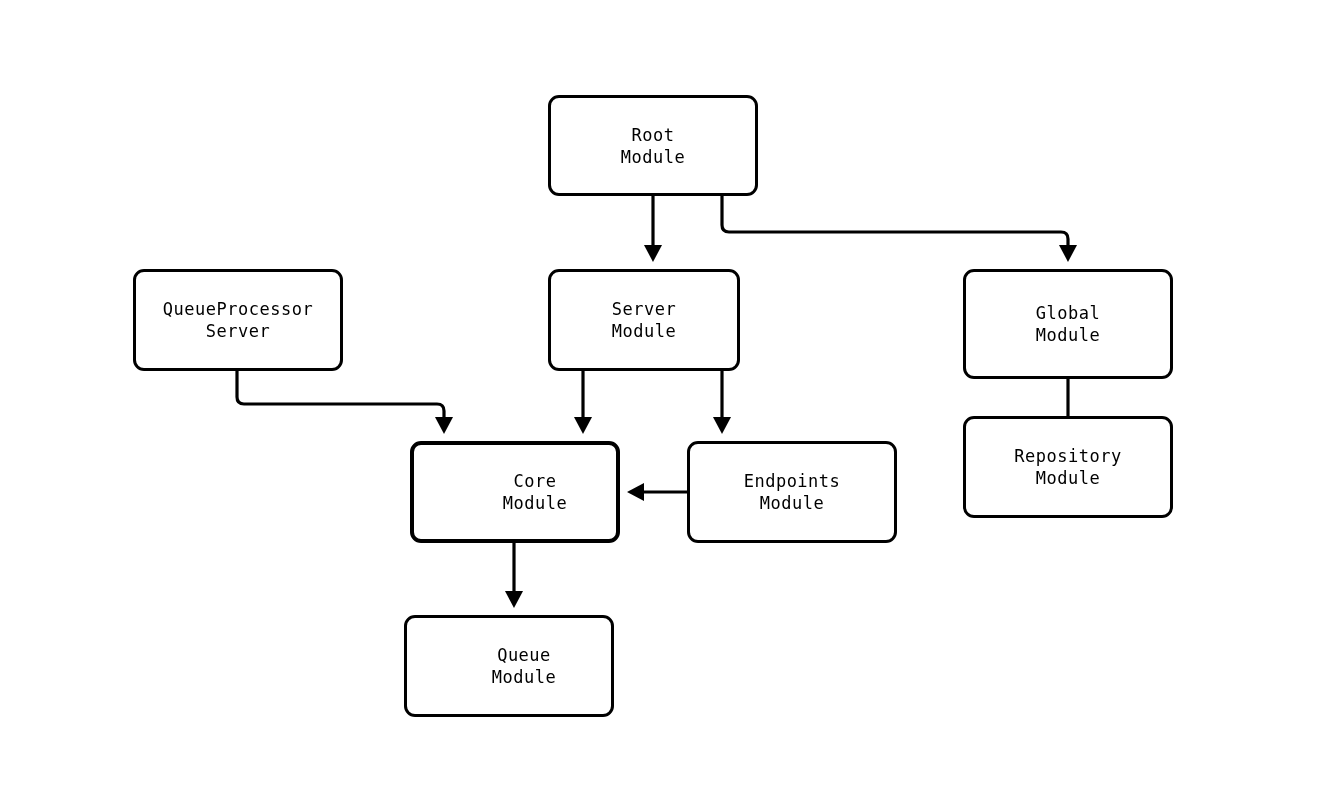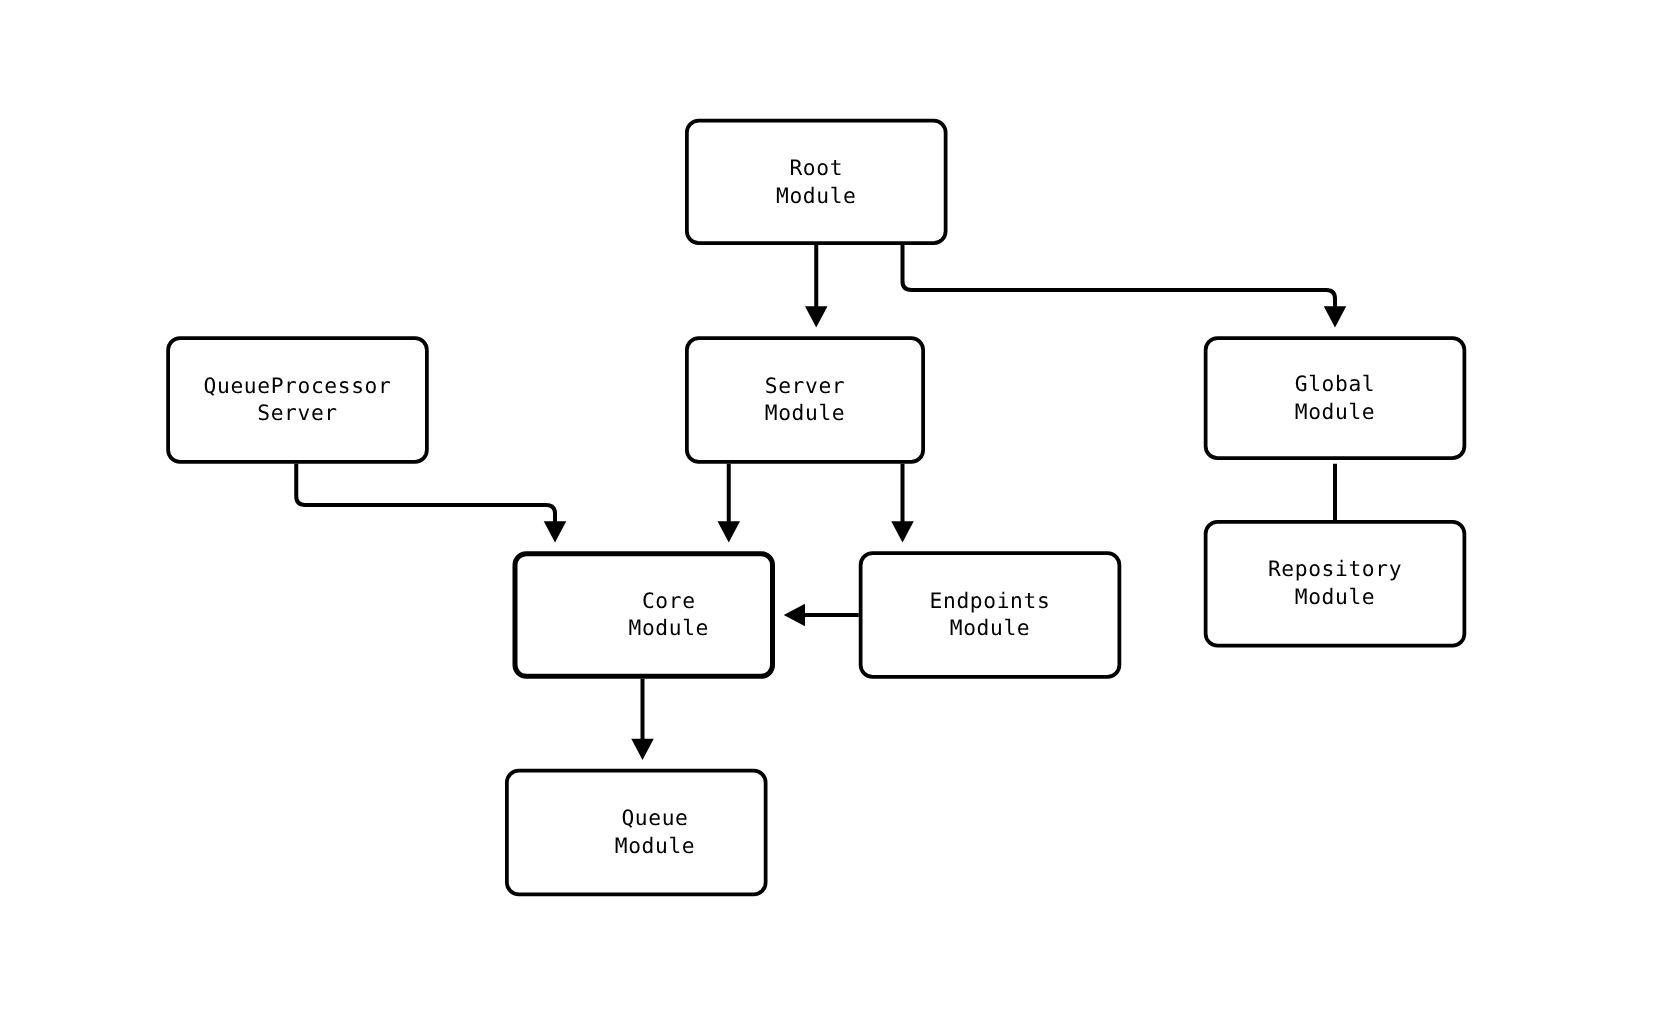--- a/index.html
+++ b/index.html
@@ -94,21 +94,21 @@
 Module</div>
       </div>
       <div class="node" style="left: 133px; top: 269px; width: 210px; height: 102px; border-color: rgb(0, 0, 0); background: rgb(255, 255, 255);">
         <div class="node-label">QueueProcessor
 Server</div>
       </div>
       <div class="node" style="left: 548px; top: 269px; width: 192px; height: 102px; border-color: rgb(0, 0, 0); background: rgb(255, 255, 255);">
         <div class="node-label">Server
 Module</div>
       </div>
-      <div class="node" style="left: 963px; top: 269px; width: 210px; height: 99px; border-color: rgb(0, 0, 0); background: rgb(255, 255, 255); justify-content: center;">
+      <div class="node" style="left: 963px; top: 269px; width: 210px; height: 110px; border-color: rgb(0, 0, 0); background: rgb(255, 255, 255); justify-content: center;">
         <div class="node-label">Global
 Module</div>
       </div>
       <div class="node emphasis" style="left: 410px; top: 441px; width: 210px; height: 102px; border-color: rgb(0, 0, 0); background: rgb(255, 255, 255);">
         <div class="node-label">Core
 Module</div>
       </div>
       <div class="node" style="left: 687px; top: 441px; width: 210px; height: 102px; border-color: rgb(0, 0, 0); background: rgb(255, 255, 255);">
         <div class="node-label">Endpoints
 Module</div>

